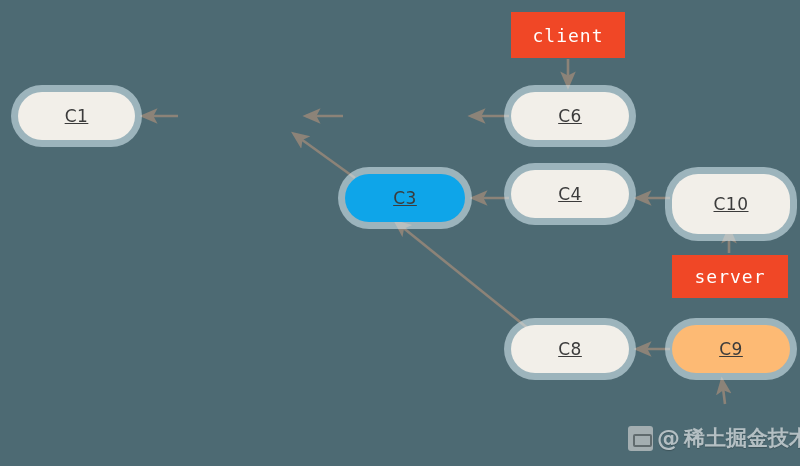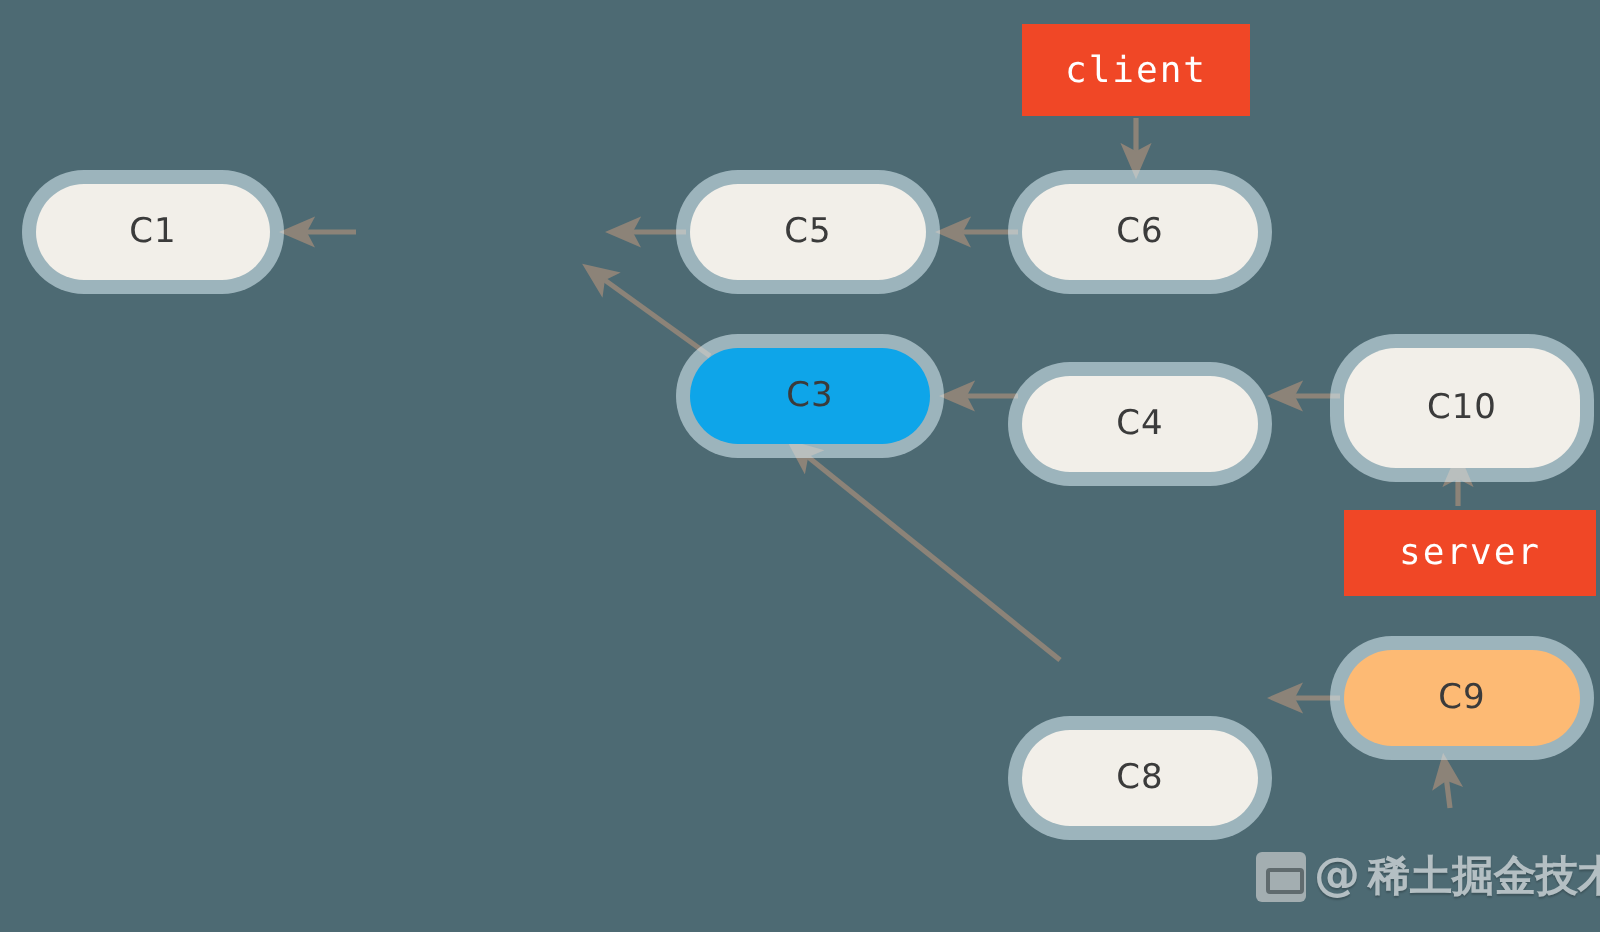--- a/index.html
+++ b/index.html
@@ -28,20 +28,21 @@
     align-items: center;
     justify-content: center;
     background: #f2efe9;
     border-radius: 26px;
     box-shadow: 0 0 0 7px rgba(223, 240, 247, 0.55);
     color: #3b3b3b;
     font-family: "DejaVu Sans", sans-serif;
     font-size: 17px;
     letter-spacing: 0.5px;
     z-index: 3;
+    text-decoration: underline;
   }
   .branch-label {
     position: absolute;
     display: flex;
     align-items: center;
     justify-content: center;
     background: #f04726;
     color: #ffffff;
     font-family: "DejaVu Sans Mono", monospace;
     font-size: 18px;
@@ -114,30 +115,29 @@
     <line x1="670" y1="349" x2="637" y2="349" stroke="#8c8378" stroke-width="2.6" marker-end="url(#arrowhead)"></line>
 
     <line x1="568" y1="59" x2="568" y2="86" stroke="#8c8378" stroke-width="2.6" marker-end="url(#arrowhead)"></line>
 
     <line x1="729" y1="253" x2="729" y2="229" stroke="#8c8378" stroke-width="2.6" marker-end="url(#arrowhead)"></line>
 
     <line x1="725" y1="404" x2="722" y2="380" stroke="#8c8378" stroke-width="2.6" marker-end="url(#arrowhead)"></line>
   </svg>
 
   <div class="commit-node" style="left: 18px; top: 92px; width: 117px; height: 48px; background: rgb(242, 239, 233); color: rgb(59, 59, 59);">C1</div>
-  <div class="commit-node" style="left: 345px; top: 92px; width: 118px; height: 48px; background: rgb(242, 239, 233); color: rgb(59, 59, 59);">C5</div>
   <div class="commit-node" style="left: 511px; top: 92px; width: 118px; height: 48px; background: rgb(242, 239, 233); color: rgb(59, 59, 59);">C6</div>
   <div class="commit-node" style="left: 345px; top: 174px; width: 120px; height: 48px; background: #0ea5e9; color: rgb(59, 59, 59);">C3</div>
-  <div class="commit-node" style="left: 511px; top: 188px; width: 118px; height: 48px; background: rgb(242, 239, 233); color: rgb(59, 59, 59);">C4</div>
+  <div class="commit-node" style="left: 511px; top: 170px; width: 118px; height: 48px; background: rgb(242, 239, 233); color: rgb(59, 59, 59);">C4</div>
   <div class="commit-node" style="left: 672px; top: 174px; width: 118px; height: 60px; background: rgb(242, 239, 233); color: rgb(59, 59, 59);">C10</div>
-  <div class="commit-node" style="left: 511px; top: 325px; width: 118px; height: 48px; background: rgb(242, 239, 233); color: rgb(59, 59, 59); margin-top: 40px;">C8</div>
+  <div class="commit-node" style="left: 511px; top: 325px; width: 118px; height: 48px; background: rgb(242, 239, 233); color: rgb(59, 59, 59);">C8</div>
   <div class="commit-node" style="left: 672px; top: 325px; width: 118px; height: 48px; background: #fdba74; color: rgb(59, 59, 59);">C9</div>
 
   <div class="branch-label" style="left: 511px; top: 12px; width: 114px; height: 46px; background: rgb(240, 71, 38); color: rgb(255, 255, 255);">client</div>
-  <div class="branch-label" style="left: 672px; top: 255px; width: 126px; height: 43px; background: rgb(240, 71, 38); color: rgb(255, 255, 255);">server</div>
+  <div class="branch-label" style="left: 672px; top: 255px; width: 116px; height: 43px; background: rgb(240, 71, 38); color: rgb(255, 255, 255);">server</div>
 
   <div id="watermark">
     <span class="wm-logo"></span>
     <span class="wm-at">@</span>
     <span>稀土掘金技术社区</span>
   </div>
 
 </div>
 
 </body></html>

